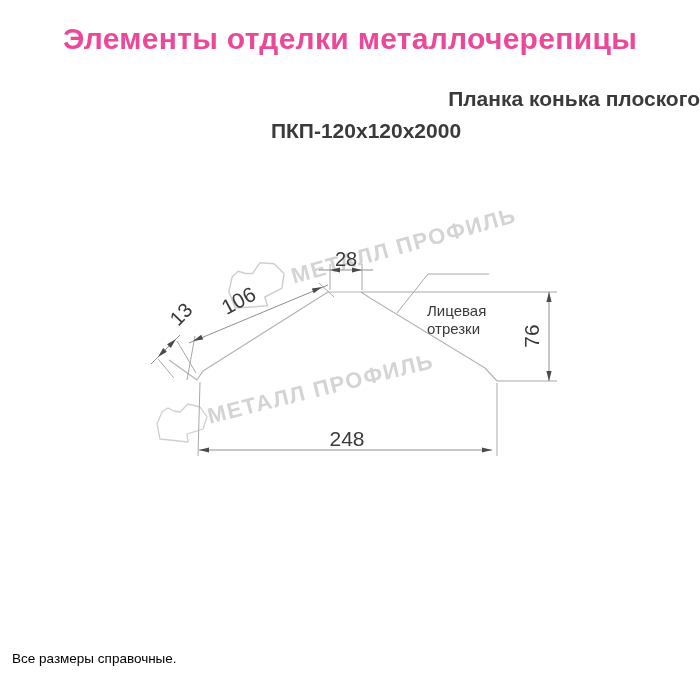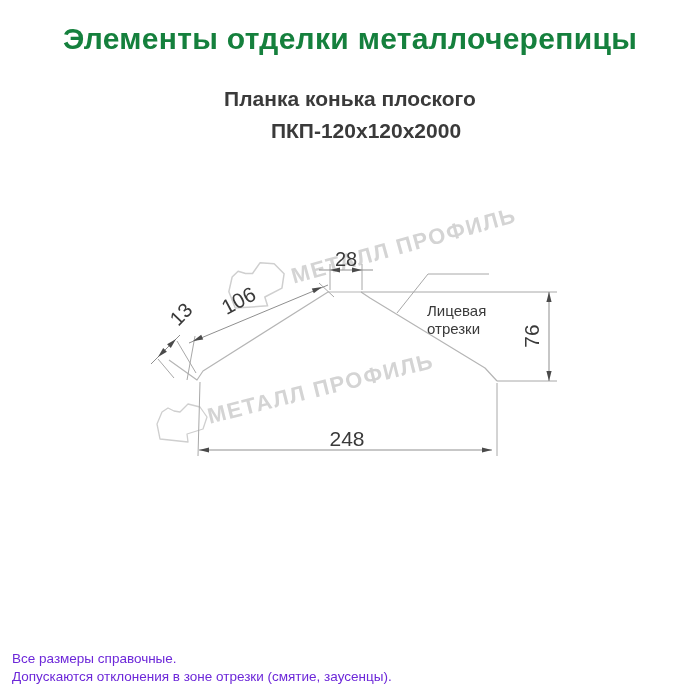--- a/index.html
+++ b/index.html
@@ -12,28 +12,28 @@
     font-family: "Liberation Sans", sans-serif;
     color: #3a3a3a;
   }
   .page-title {
     position: absolute;
     top: 22px; left: 0;
     width: 700px;
     text-align: center;
     font-size: 30px;
     font-weight: bold;
-    color: #15803d;
+    color: #ec4899;
     letter-spacing: 0.3px;
   }
   .product-subtitle {
     position: absolute;
     top: 87px; left: 0;
     width: 700px;
-    text-align: center;
+    text-align: right;
     font-size: 21px;
     font-weight: bold;
     color: #3a3a3a;
   }
   .product-code {
     position: absolute;
     top: 119px; left: 0;
     width: 700px;
     text-align: center;
     font-size: 21px;
@@ -64,21 +64,21 @@
     transform-origin: 0 50%;
     user-select: none;
   }
   .watermark-text.wm-top    { left: 292px; top: 264px; transform: rotate(-15.5deg); }
   .watermark-text.wm-middle { left: 208px; top: 404px; transform: rotate(-14deg); }
   .footer-notes {
     position: absolute;
     left: 12px; top: 650px;
     font-size: 13.5px;
     line-height: 17.5px;
-    color: #6d28d9;
+    color: #000000;
   }
   svg text {
     font-family: "Liberation Sans", sans-serif;
     fill: #3a3a3a;
   }
 </style>
 </head>
 <body>
 
 <div class="page">
@@ -144,16 +144,15 @@
     <text x="347" y="446" text-anchor="middle" font-size="21">248</text>
   </svg>
 
   <div class="face-side-label">
     <div>Лицевая</div>
     <div>отрезки</div>
   </div>
 
   <div class="footer-notes">
     <div>Все размеры справочные.</div>
-    <div>Допускаются отклонения в зоне отрезки (смятие, заусенцы).</div>
   </div>
 
 </div>
 
 </body></html>

